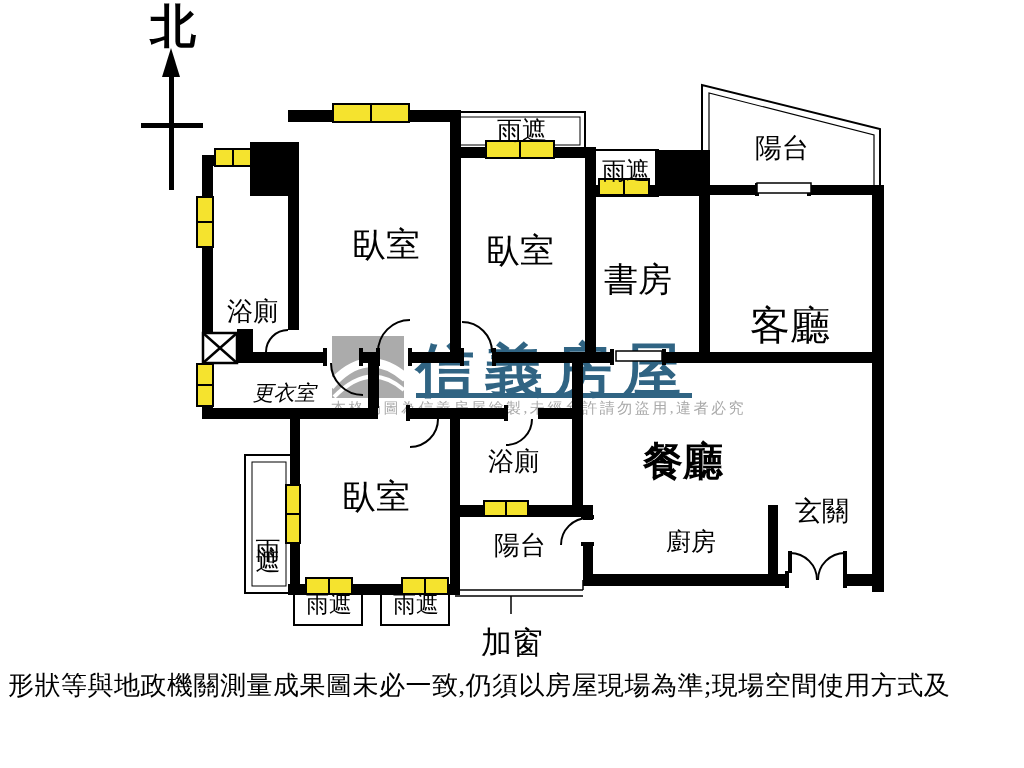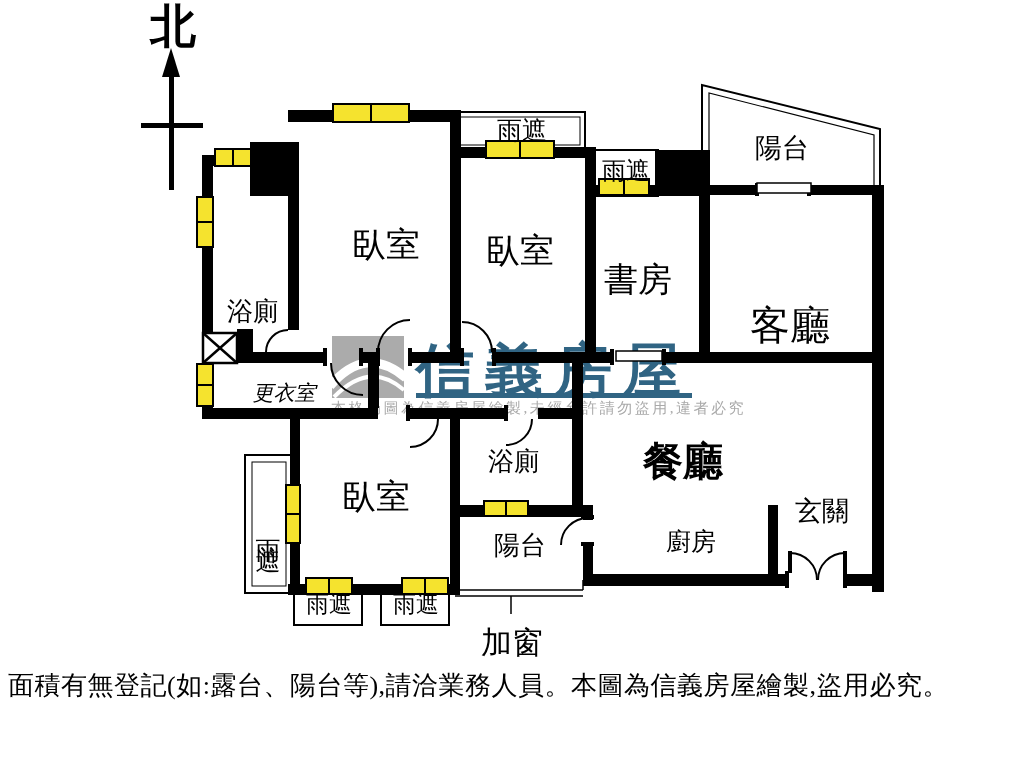--- a/index.html
+++ b/index.html
@@ -189,16 +189,16 @@
     <div class="lbl" style="left:782px;top:497px;width:80px;font-size:27px;">玄關</div>
 
     <div class="lbl" style="left:494px;top:117px;width:56px;font-size:25px;">雨遮</div>
     <div class="lbl" style="left:600px;top:158px;width:52px;font-size:24px;">雨遮</div>
     <div class="lbl vert" style="left:254px;top:482px;height:90px;font-size:25px;">雨遮</div>
     <div class="lbl" style="left:301px;top:592px;width:56px;font-size:23px;">雨遮</div>
     <div class="lbl" style="left:388px;top:592px;width:56px;font-size:23px;">雨遮</div>
     <div class="lbl" style="left:476px;top:612px;width:72px;font-size:31px;margin-top:14px;">加窗</div>
 
     <div class="disclaimer">
-      <div>面積有無登記(如:露台、陽台等),請洽業務人員。本圖為信義房屋繪製,盜用必究。</div>
+      <div>形狀等與地政機關測量成果圖未必一致,仍須以房屋現場為準;現場空間使用方式及</div>
     </div>
   </div>
 </div>
 
 </body></html>

